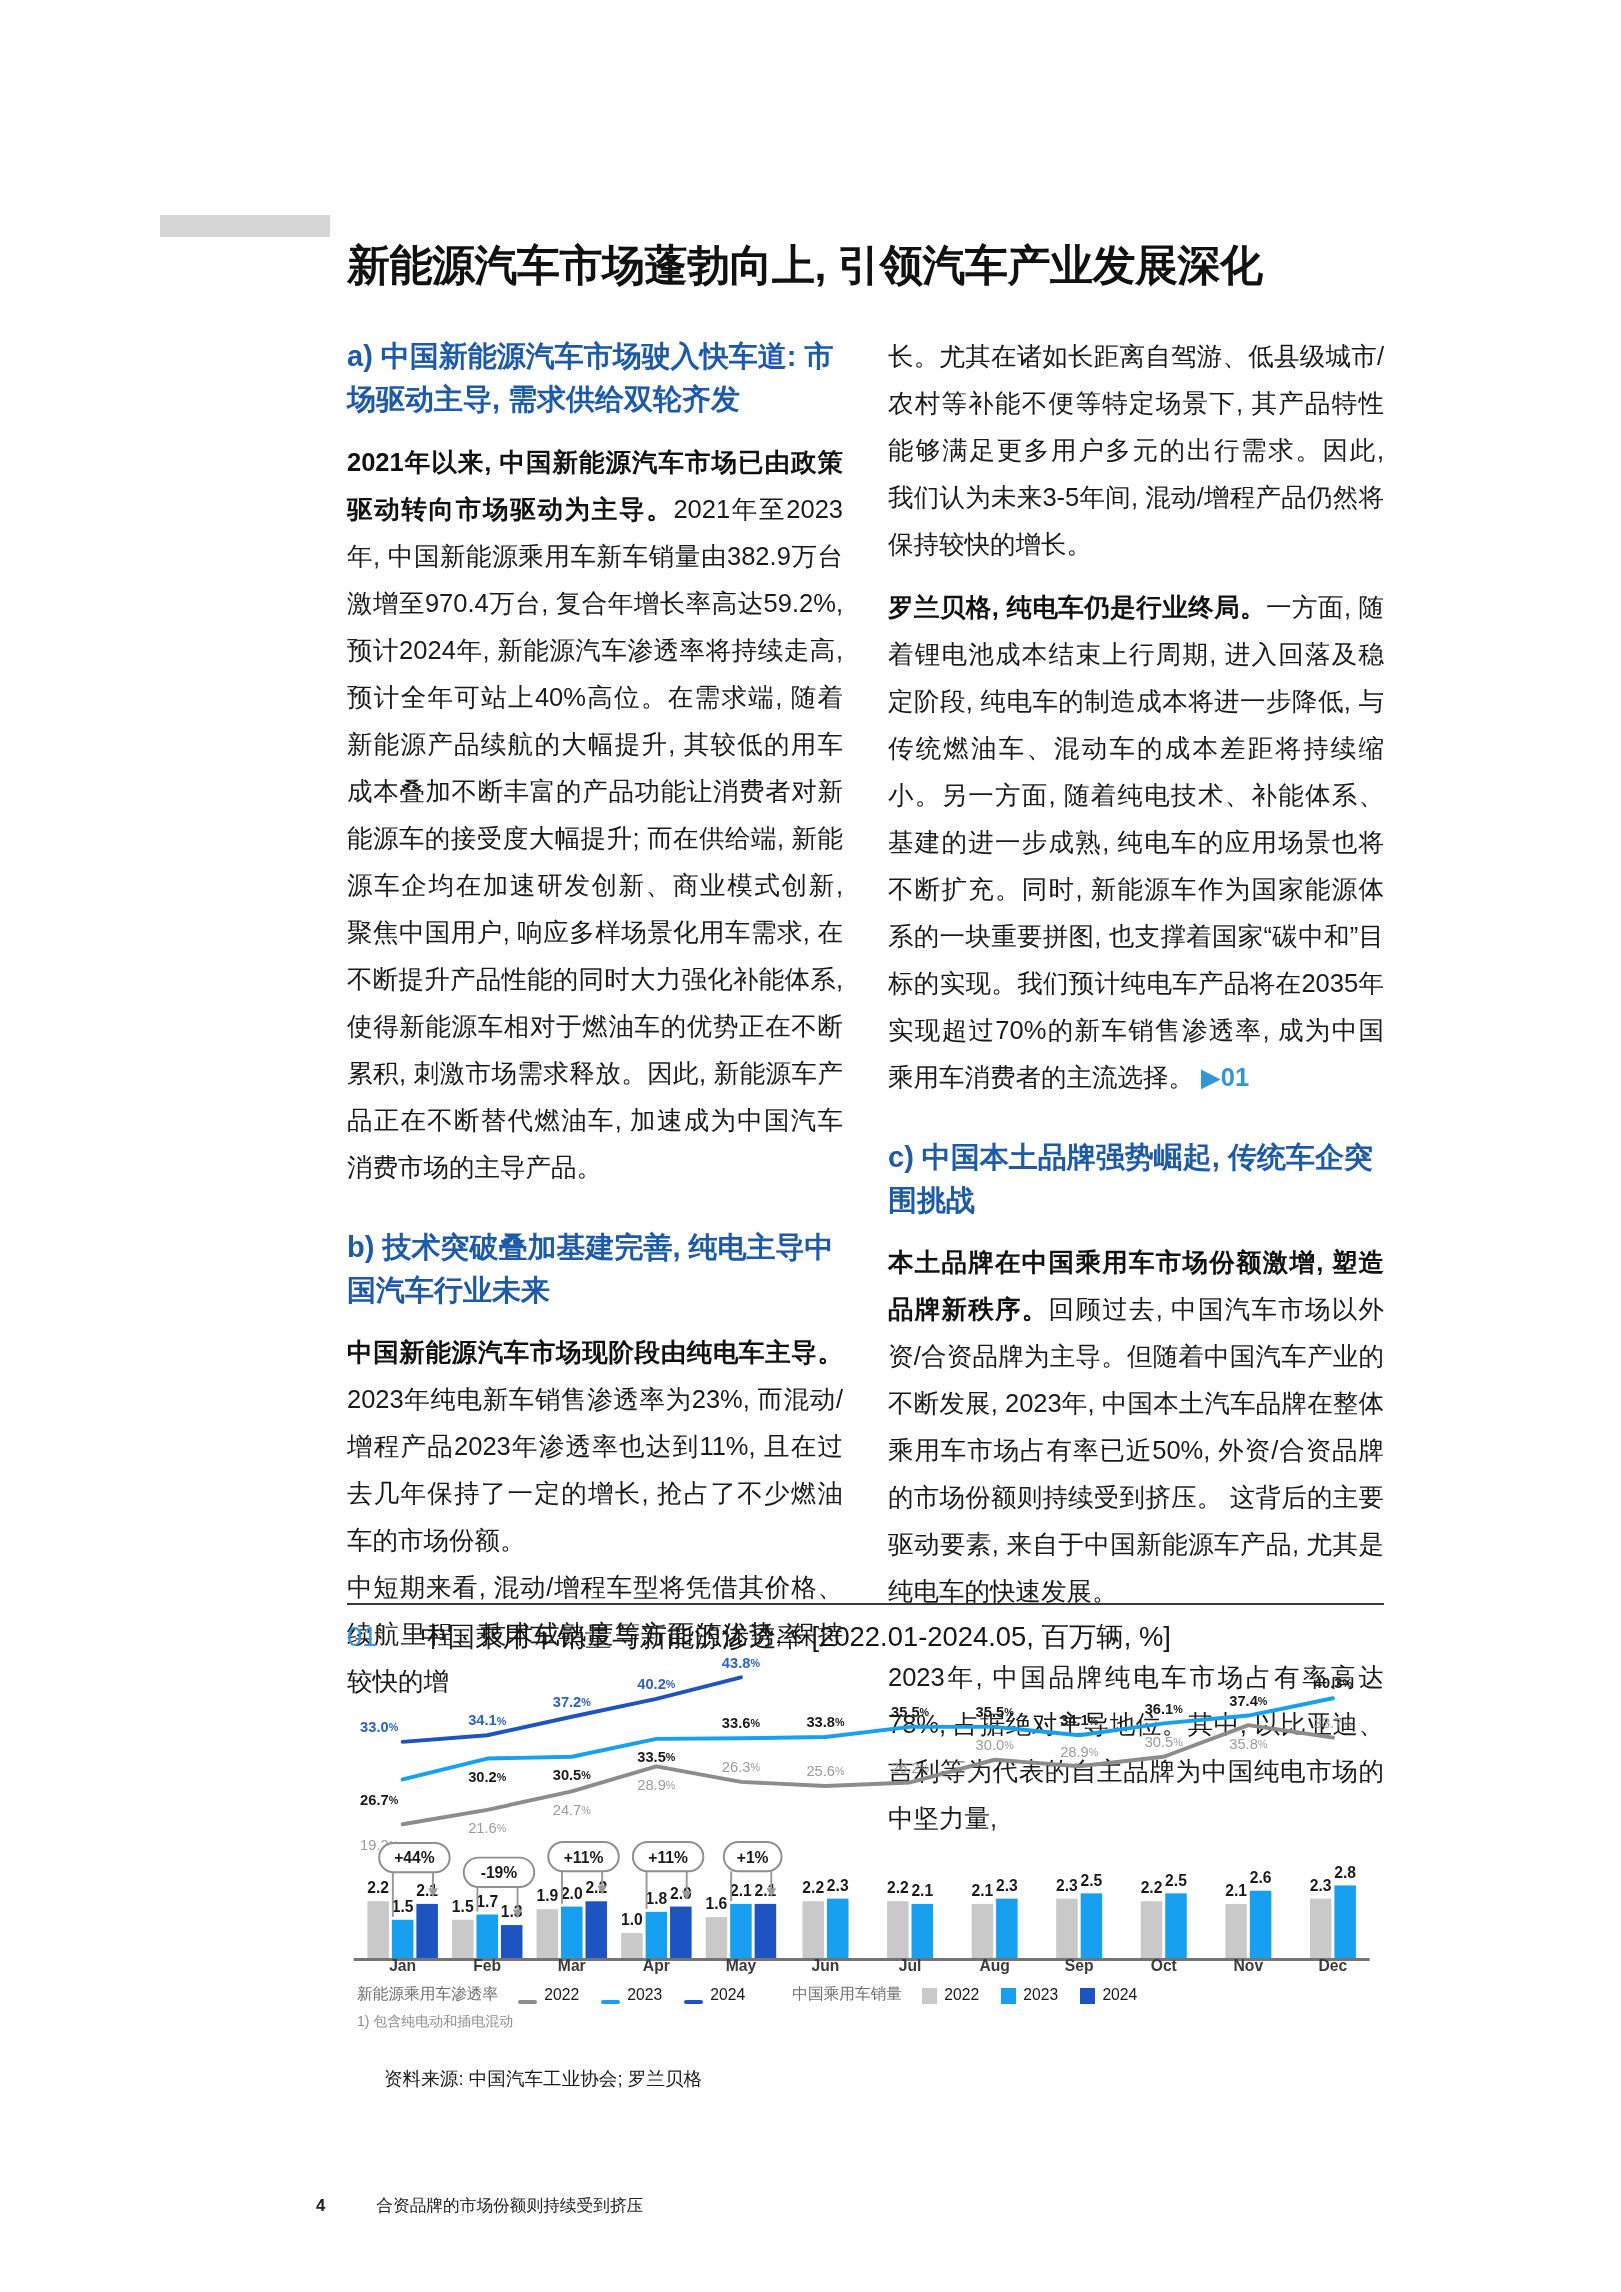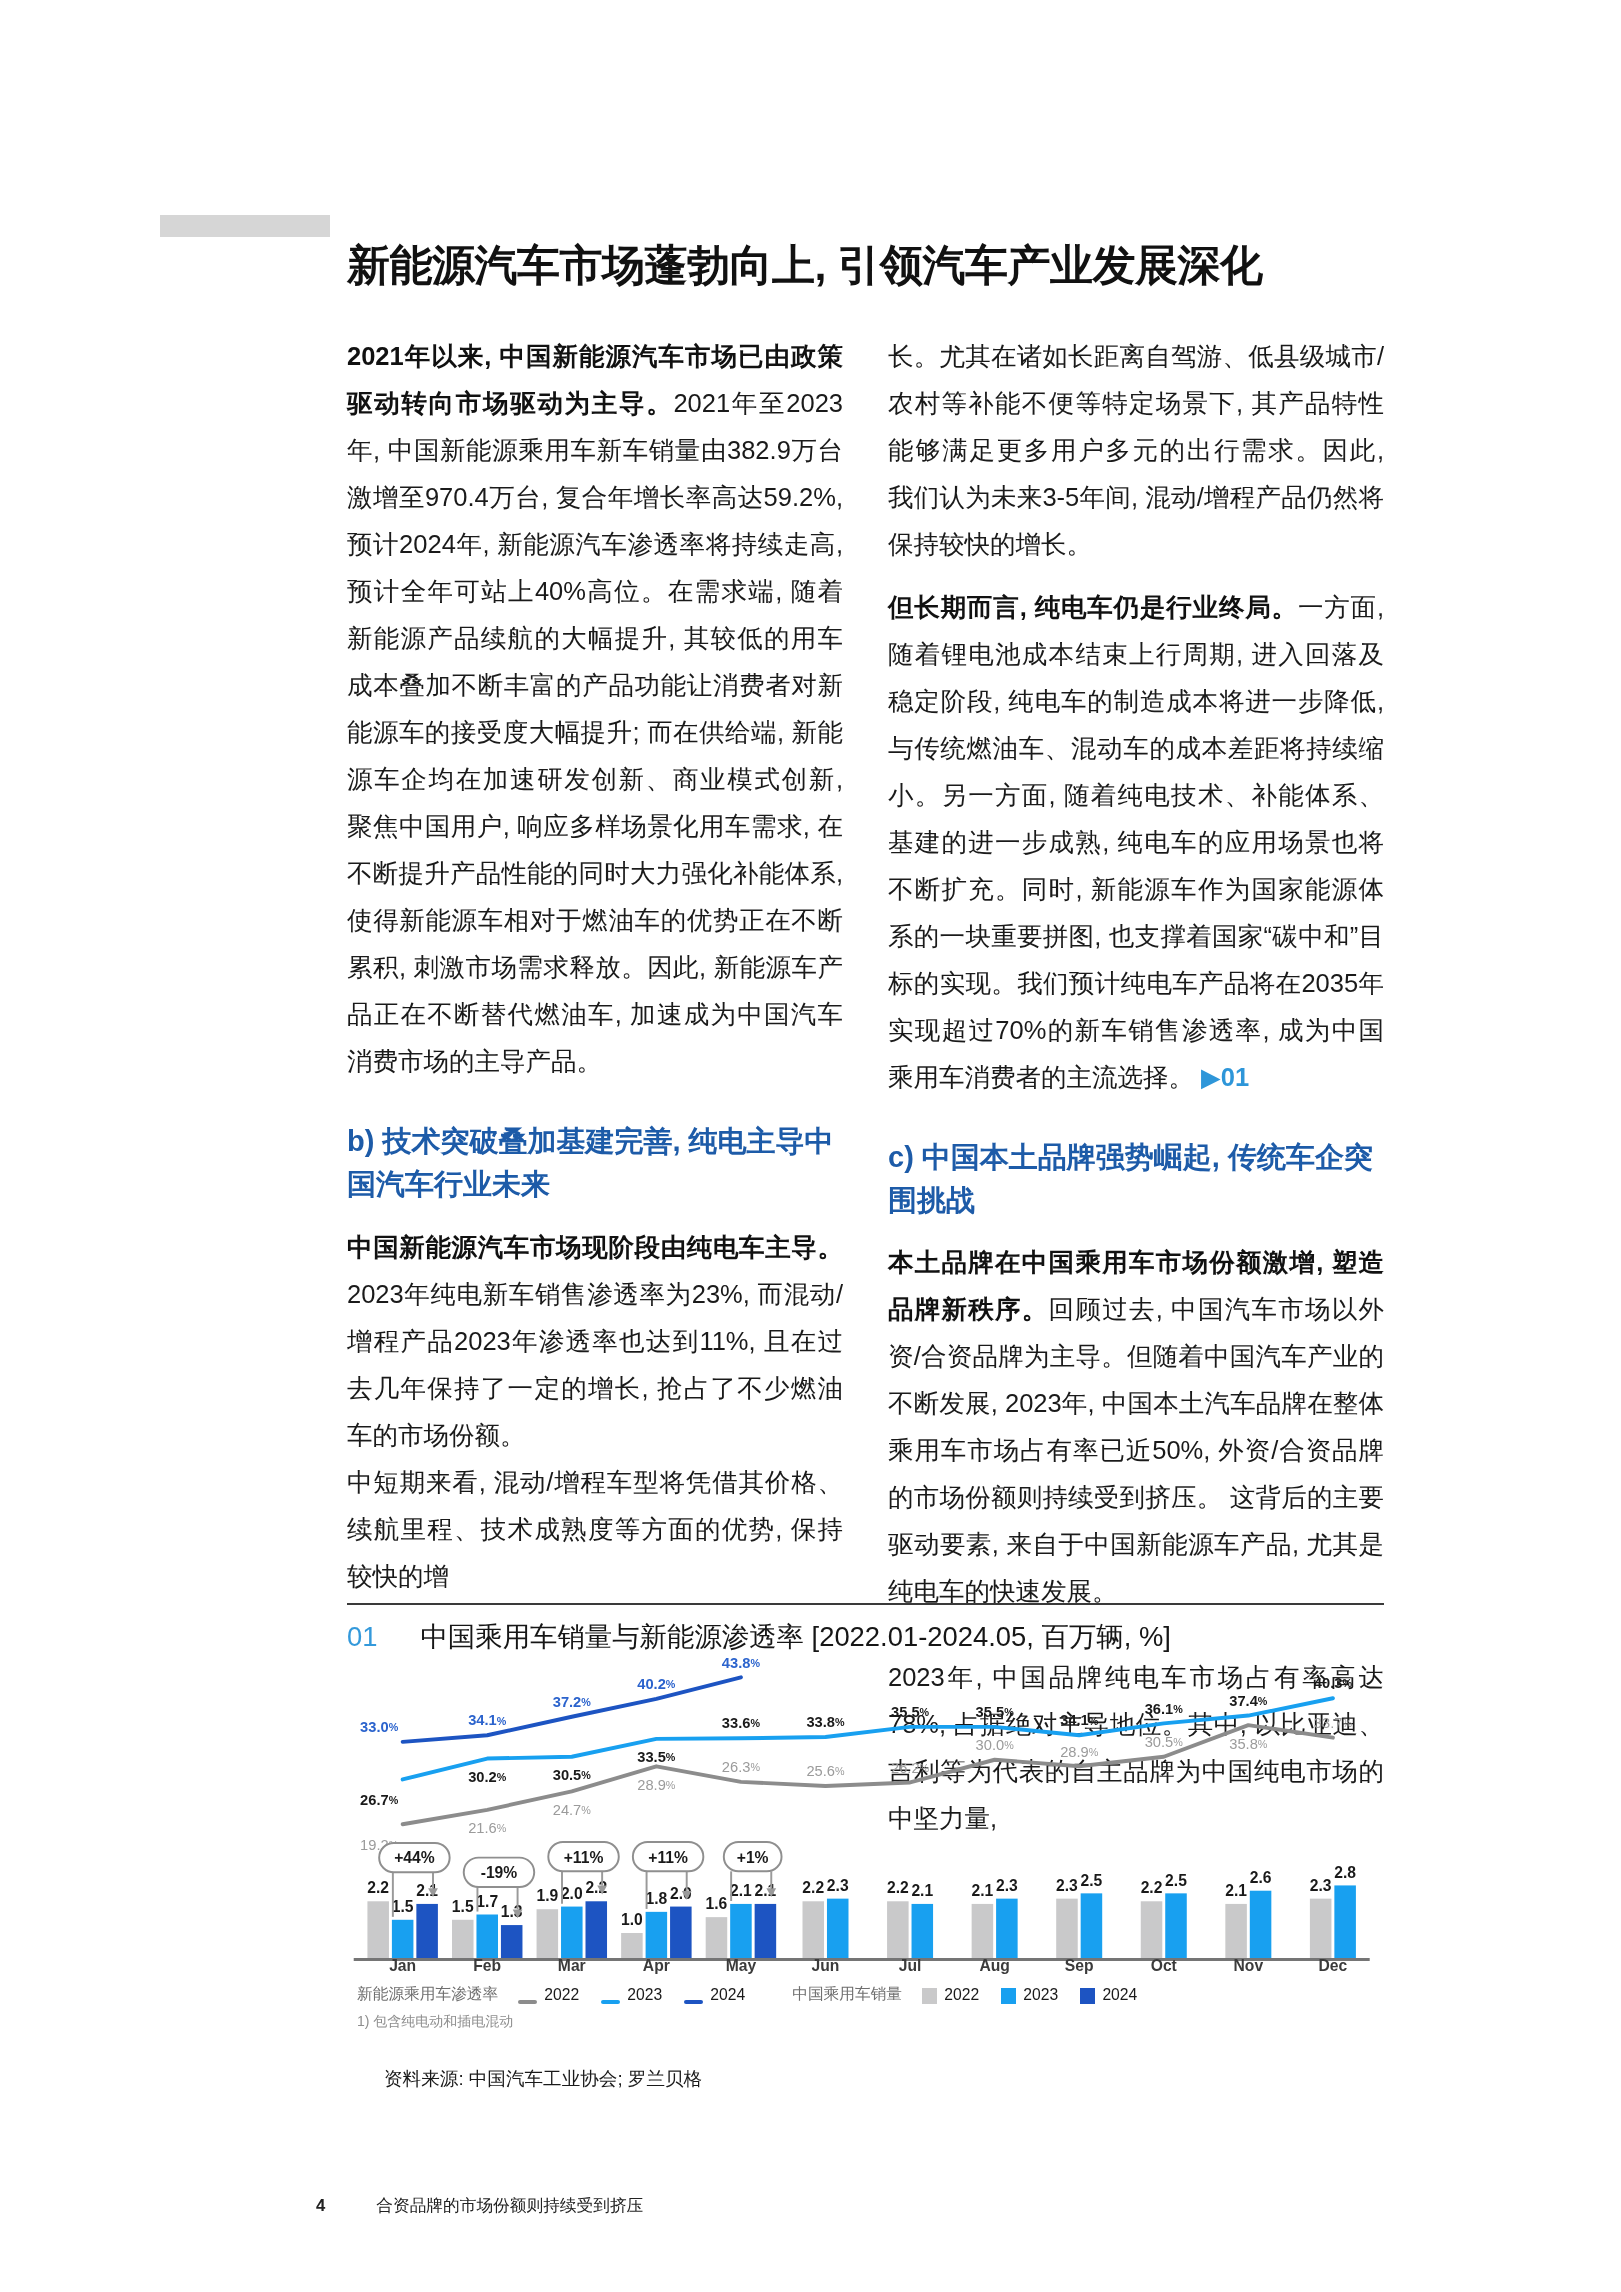--- a/index.html
+++ b/index.html
@@ -38,28 +38,29 @@
 </style>
 </head>
 <body>
 
 <div class="page">
 
   <div class="deco-bar"></div>
   <h1 class="page-title">新能源汽车市场蓬勃向上, 引领汽车产业发展深化</h1>
 
   <div class="col col-left" id="col-left">
+      <h2 class="sec-h">a) 中国新能源汽车市场驶入快车道: 市场驱动主导, 需求供给双轮齐发</h2>
       <p class="body-p"><span class="lead">2021年以来, 中国新能源汽车市场已由政策驱动转向市场驱动为主导。</span>2021年至2023年, 中国新能源乘用车新车销量由382.9万台激增至970.4万台, 复合年增长率高达59.2%, 预计2024年, 新能源汽车渗透率将持续走高, 预计全年可站上40%高位。在需求端, 随着新能源产品续航的大幅提升, 其较低的用车成本叠加不断丰富的产品功能让消费者对新能源车的接受度大幅提升; 而在供给端, 新能源车企均在加速研发创新、商业模式创新, 聚焦中国用户, 响应多样场景化用车需求, 在不断提升产品性能的同时大力强化补能体系, 使得新能源车相对于燃油车的优势正在不断累积, 刺激市场需求释放。因此, 新能源车产品正在不断替代燃油车, 加速成为中国汽车消费市场的主导产品。</p>
       <h2 class="sec-h">b) 技术突破叠加基建完善, 纯电主导中国汽车行业未来</h2>
       <p class="body-p"><span class="lead">中国新能源汽车市场现阶段由纯电车主导。</span>2023年纯电新车销售渗透率为23%, 而混动/增程产品2023年渗透率也达到11%, 且在过去几年保持了一定的增长, 抢占了不少燃油车的市场份额。</p>
       <p class="body-p">中短期来看, 混动/增程车型将凭借其价格、续航里程、技术成熟度等方面的优势, 保持较快的增</p>
     </div>
   <div class="col col-right" id="col-right">
       <p class="body-p">长。尤其在诸如长距离自驾游、低县级城市/农村等补能不便等特定场景下, 其产品特性能够满足更多用户多元的出行需求。因此, 我们认为未来3-5年间, 混动/增程产品仍然将保持较快的增长。</p>
-      <p class="body-p gap-sm"><span class="lead">但长期而言, 纯电车仍是行业终局。</span>一方面, 随着锂电池成本结束上行周期, 进入回落及稳定阶段, 纯电车的制造成本将进一步降低, 与传统燃油车、混动车的成本差距将持续缩小。另一方面, 随着纯电技术、补能体系、基建的进一步成熟, 纯电车的应用场景也将不断扩充。同时, 新能源车作为国家能源体系的一块重要拼图, 也支撑着国家“碳中和”目标的实现。我们预计纯电车产品将在2035年实现超过70%的新车销售渗透率, 成为中国乘用车消费者的主流选择。<span class="ref"> ▶01</span></p>
+      <p class="body-p gap-sm"><span class="lead">罗兰贝格, 纯电车仍是行业终局。</span>一方面, 随着锂电池成本结束上行周期, 进入回落及稳定阶段, 纯电车的制造成本将进一步降低, 与传统燃油车、混动车的成本差距将持续缩小。另一方面, 随着纯电技术、补能体系、基建的进一步成熟, 纯电车的应用场景也将不断扩充。同时, 新能源车作为国家能源体系的一块重要拼图, 也支撑着国家“碳中和”目标的实现。我们预计纯电车产品将在2035年实现超过70%的新车销售渗透率, 成为中国乘用车消费者的主流选择。<span class="ref"> ▶01</span></p>
       <h2 class="sec-h">c) 中国本土品牌强势崛起, 传统车企突围挑战</h2>
       <p class="body-p"><span class="lead">本土品牌在中国乘用车市场份额激增, 塑造品牌新秩序。</span>回顾过去, 中国汽车市场以外资/合资品牌为主导。但随着中国汽车产业的不断发展, 2023年, 中国本土汽车品牌在整体乘用车市场占有率已近50%, 外资/合资品牌的市场份额则持续受到挤压。 这背后的主要驱动要素, 来自于中国新能源车产品, 尤其是纯电车的快速发展。</p>
       <p class="body-p gap-lg">2023年, 中国品牌纯电车市场占有率高达78%, 占据绝对主导地位。其中, 以比亚迪、吉利等为代表的自主品牌为中国纯电市场的中坚力量,</p>
     </div>
 
   <hr class="chart-rule">
   <div class="chart-head">
     <span class="chart-index">01</span><span class="chart-title">中国乘用车销量与新能源渗透率 [2022.01-2024.05, 百万辆, %]</span>
   </div>
 

